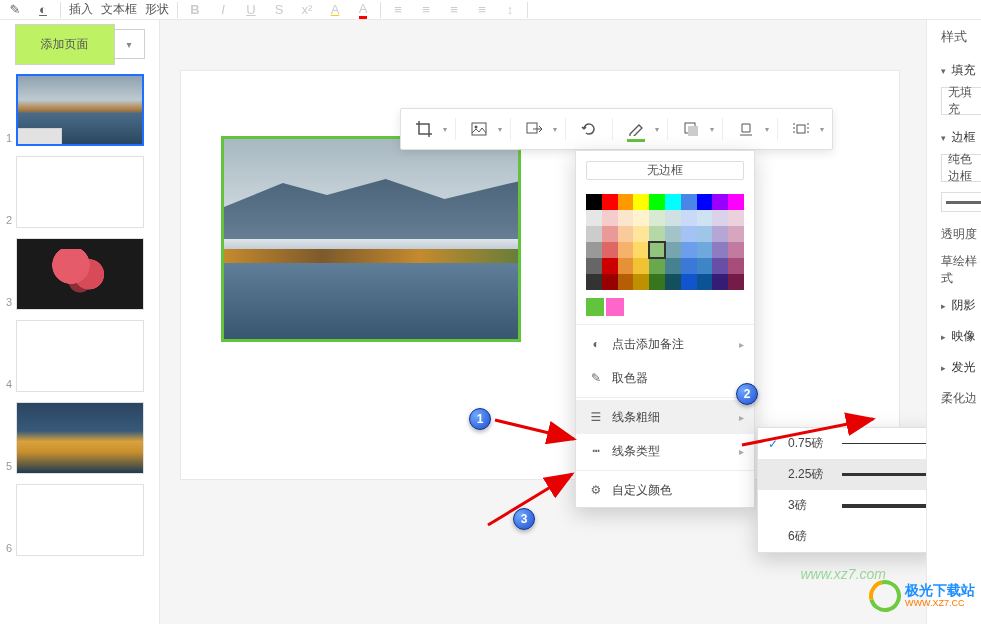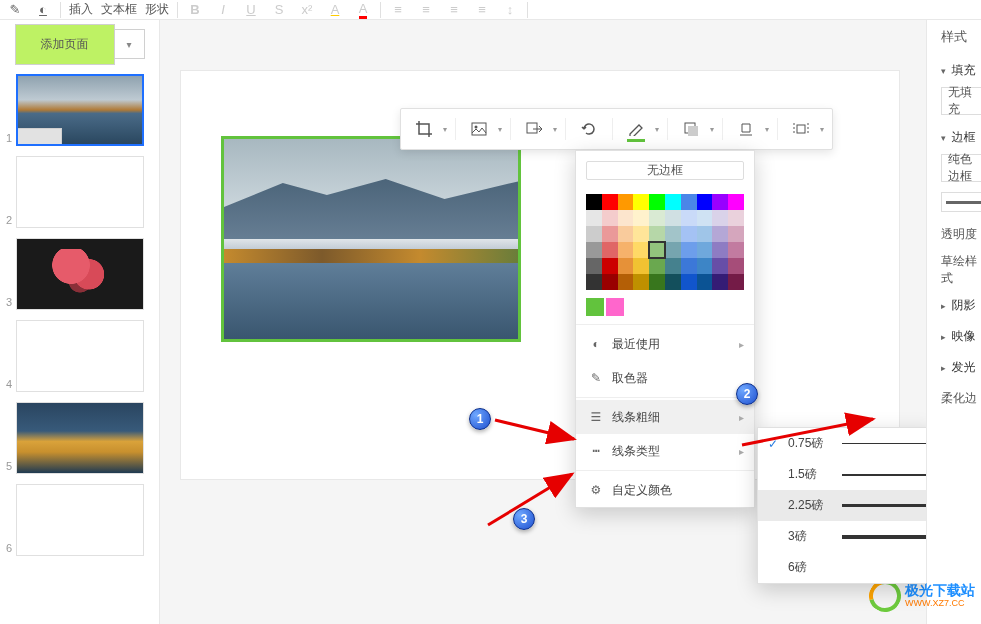--- a/index.html
+++ b/index.html
@@ -327,21 +327,21 @@
             <div class="sw" style="background: rgb(116, 27, 71);"></div>
           </div>
         </div>
       <div class="recent-row" id="recent-row">
           <div class="sw" style="background: rgb(98, 195, 61); width: 18px; height: 18px;"></div>
           <div class="sw" style="background: rgb(255, 102, 204); width: 18px; height: 18px;"></div>
         </div>
       <div class="pv-sep"></div>
       <div class="pv-item has-sub">
         <span class="pv-icon">◐</span>
-        <span>最近使用</span>
+        <span>点击添加备注</span>
       </div>
       <div class="pv-item">
         <span class="pv-icon">✎</span>
         <span>取色器</span>
       </div>
       <div class="pv-sep"></div>
       <div class="pv-item has-sub hl">
         <span class="pv-icon">☰</span>
         <span>线条粗细</span>
       </div>
@@ -354,25 +354,20 @@
         <span class="pv-icon">⚙</span>
         <span>自定义颜色</span>
       </div>
     </div>
 
     <div class="weight-menu" id="weight-menu">
         <div class="wrow">
           <span class="wcheck">✓</span>
           <span class="wlabel">0.75磅</span>
           <span class="wline" style="border-top-width: 1px;"></span>
-        </div>
-        <div class="wrow">
-          <span class="wcheck"></span>
-          <span class="wlabel">1.5磅</span>
-          <span class="wline" style="border-top-width: 2px;"></span>
         </div>
         <div class="wrow sel">
           <span class="wcheck"></span>
           <span class="wlabel">2.25磅</span>
           <span class="wline" style="border-top-width: 3px;"></span>
         </div>
         <div class="wrow">
           <span class="wcheck"></span>
           <span class="wlabel">3磅</span>
           <span class="wline" style="border-top-width: 4px;"></span>

